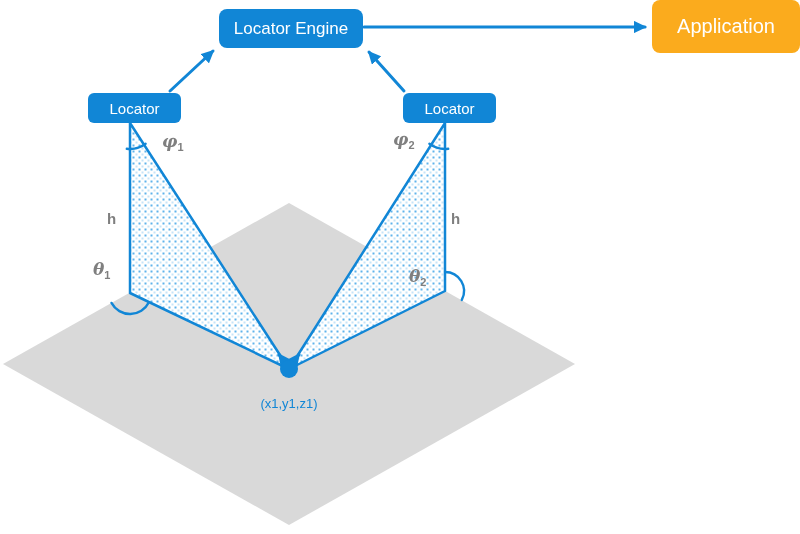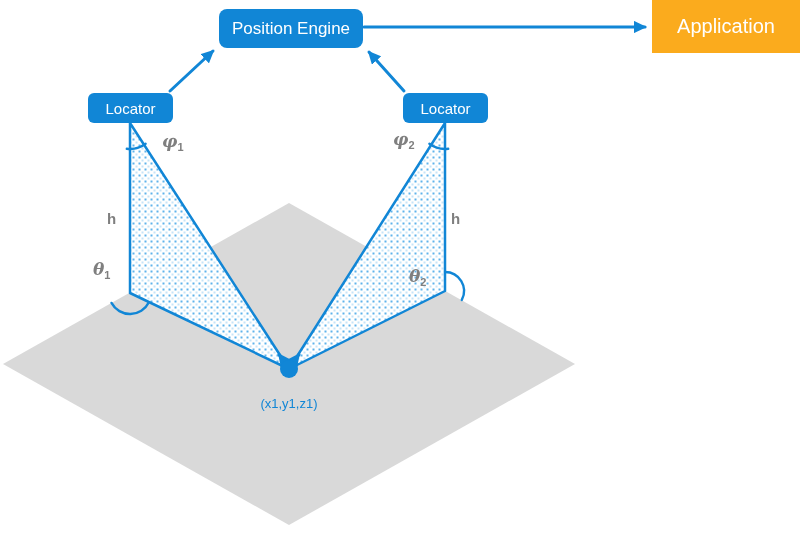--- a/index.html
+++ b/index.html
@@ -20,22 +20,22 @@
   .arc{fill:none;stroke:var(--blue);stroke-width:2.4;stroke-linecap:round;}
   .flow{fill:none;stroke:var(--blue);stroke-width:3;stroke-linecap:round;}
   .asset-dot{fill:var(--blue);}
   .arrowhead{fill:var(--blue);}
 
   .box{
     position:absolute;display:flex;align-items:center;justify-content:center;
     color:var(--text-white);box-sizing:border-box;text-align:center;
   }
   .box.engine{left:219px;top:9px;width:144px;height:39px;background:var(--blue);border-radius:8px;font-size:17px;}
-  .box.app{left:652px;top:0px;width:148px;height:53px;background:var(--orange);border-radius:0;font-size:20px;}
-  .box.locator{width:85px;height:30px;background:var(--blue);border-radius:6px;font-size:15px;}
+  .box.app{left:652px;top:0px;width:148px;height:53px;background:var(--orange);border-radius:8px;font-size:20px;}
+  .box.locator{width:93px;height:30px;background:var(--blue);border-radius:6px;font-size:15px;}
   .box.locator.left{left:88px;top:93px;}
   .box.locator.right{left:403px;top:93px;}
 
   .lbl{position:absolute;color:var(--label-gray);font-weight:bold;}
   .lbl.greek{font-family:"DejaVu Serif",serif;font-style:italic;font-size:17px;}
   .lbl.greek .sub{font-size:11px;vertical-align:-4px;font-style:normal;font-family:"Liberation Sans",sans-serif;}
   .lbl.height{font-size:15px;}
   .lbl.phi1{left:162px;top:131px;}
   .lbl.phi2{left:393px;top:129px;}
   .lbl.theta1{left:93px;top:259px;}
@@ -79,21 +79,21 @@
 
     <circle class="asset-dot" cx="289" cy="369" r="9"></circle>
 
     <line class="flow" x1="170" y1="91" x2="213" y2="51" marker-end="url(#arrow)"></line>
     <line class="flow" x1="404" y1="91" x2="369" y2="52" marker-end="url(#arrow)"></line>
 
     <line class="flow" x1="364" y1="27" x2="645" y2="27" marker-end="url(#arrow)"></line>
   </svg>
 
   <div class="box engine">
-    <span>Position Engine</span>
+    <span>Locator Engine</span>
   </div>
 
   <div class="box app">
     <span>Application</span>
   </div>
 
   <div class="box locator left">
     <span>Locator</span>
   </div>
 

